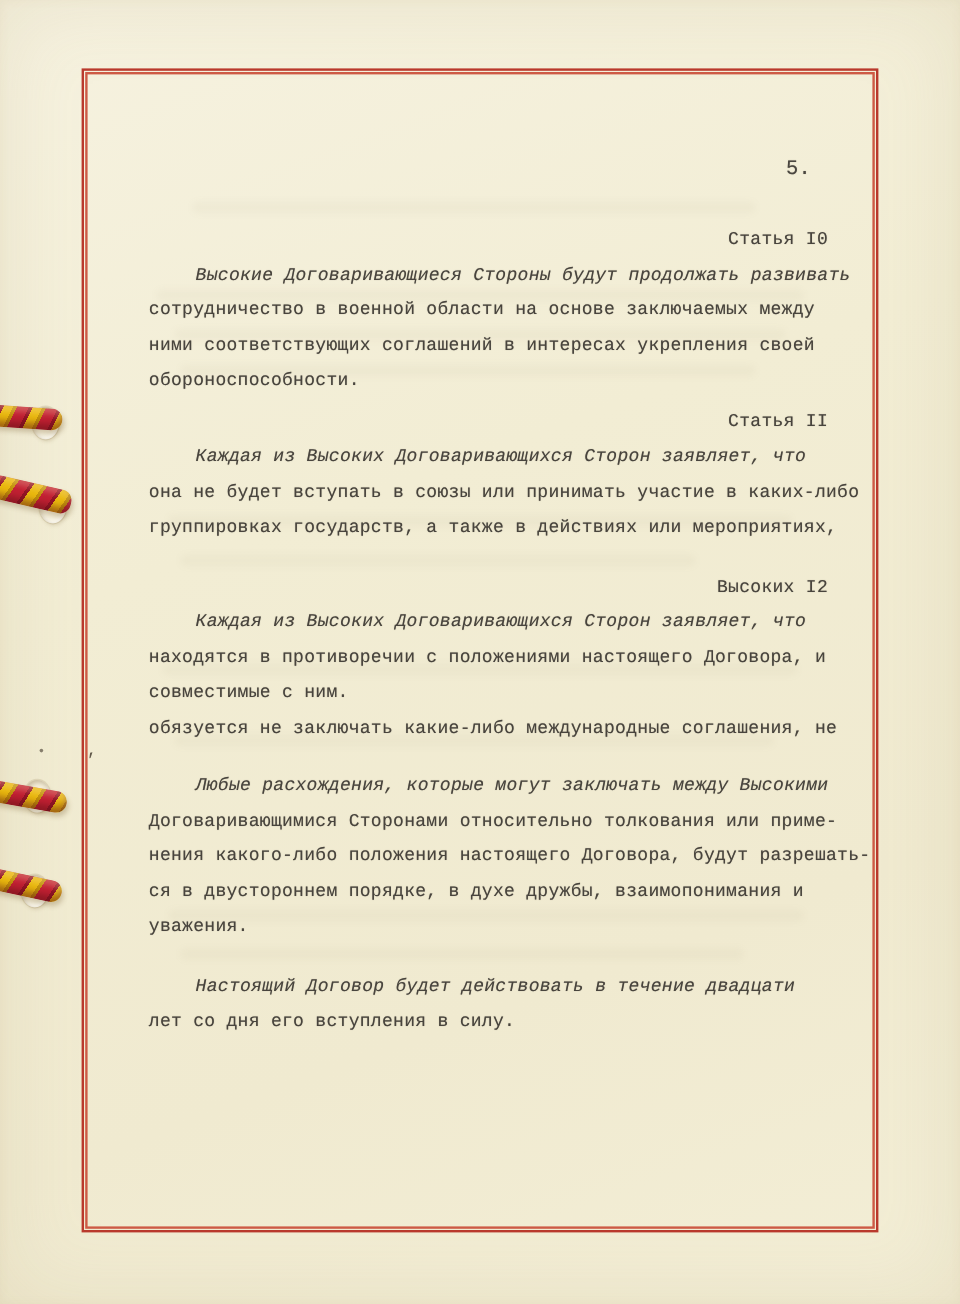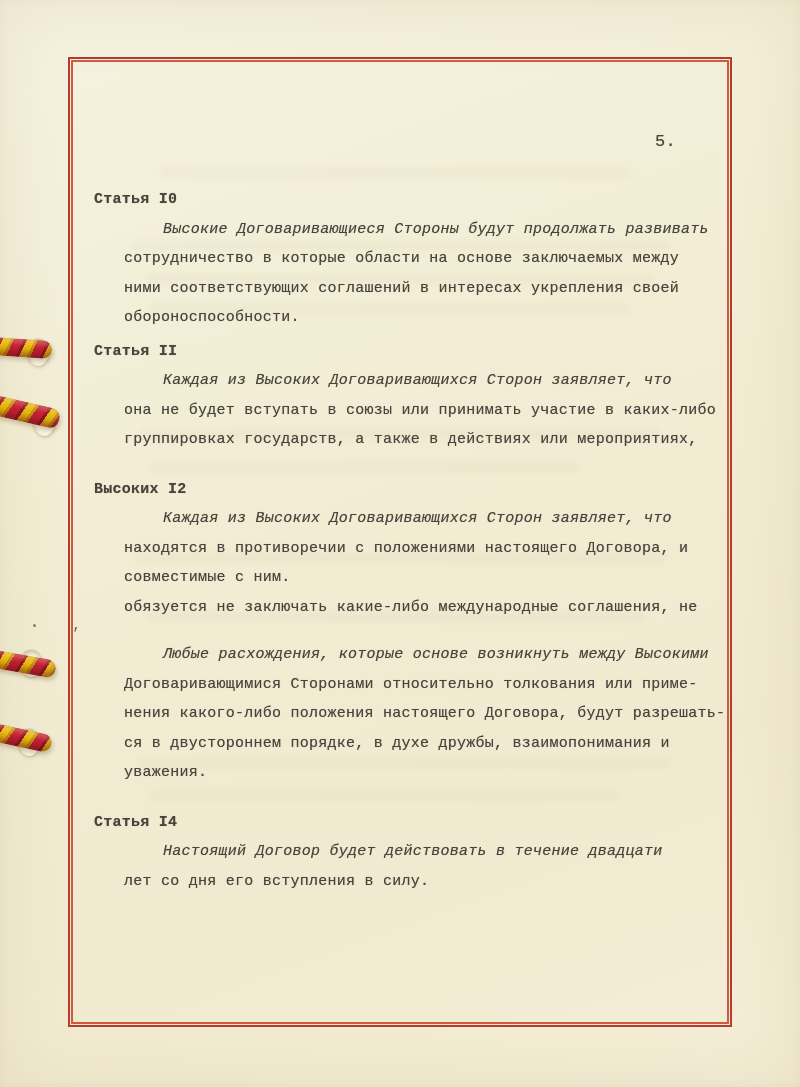--- a/index.html
+++ b/index.html
@@ -40,24 +40,23 @@
     color: #48443d;
     font-size: 15px; letter-spacing: 0.25px; line-height: 29.5px;
     text-shadow: 0 0 0.7px rgba(70,64,56,0.5);
   }
   .section { margin: 0; }
   .section:nth-child(2) { margin-top: 4px; }
   .section:nth-child(3) { margin-top: 20px; }
   .section:nth-child(4) { margin-top: 18px; }
   .section:nth-child(5) { margin-top: 20px; }
   .heading {
-    text-align: left;
+    text-align: right;
     position: relative; left: -30px;
     white-space: nowrap;
-    font-weight: bold;
   }
   .line { white-space: nowrap; }
   .line.indent { padding-left: 39px; font-style: italic; }
   
   .hole {
     position: absolute; width: 22px; height: 27px; border-radius: 50%;
     background: #f7f2de;
     box-shadow:
       inset 1px 2px 4px rgba(140,118,75,0.45),
       inset -1px -2px 3px rgba(255,255,255,0.65),
@@ -125,21 +124,21 @@
 <span class="pencil-mark">’</span>
 <span class="speck"></span>
 
 <div class="page-number">5.</div>
 
 <div class="content" id="sections">
   <div class="section">
     <div class="heading">Статья I0</div>
     <div class="lines">
         <div class="line indent">Высокие Договаривающиеся Стороны будут продолжать развивать</div>
-        <div class="line">сотрудничество в которые области на основе заключаемых между</div>
+        <div class="line">сотрудничество в военной области на основе заключаемых между</div>
         <div class="line">ними соответствующих соглашений в интересах укрепления своей</div>
         <div class="line">обороноспособности.</div>
       </div>
   </div>
 
   <div class="section">
     <div class="heading">Статья II</div>
     <div class="lines">
         <div class="line indent">Каждая из Высоких Договаривающихся Сторон заявляет, что</div>
         <div class="line">она не будет вступать в союзы или принимать участие в каких-либо</div>
@@ -152,28 +151,27 @@
     <div class="lines">
         <div class="line indent">Каждая из Высоких Договаривающихся Сторон заявляет, что</div>
         <div class="line">находятся в противоречии с положениями настоящего Договора, и</div>
         <div class="line">совместимые с ним.</div>
         <div class="line">обязуется не заключать какие-либо международные соглашения, не</div>
       </div>
   </div>
 
   <div class="section">
     <div class="lines">
-        <div class="line indent">Любые расхождения, которые основе возникнуть между Высокими</div>
+        <div class="line indent">Любые расхождения, которые могут заключать между Высокими</div>
         <div class="line">Договаривающимися Сторонами относительно толкования или приме-</div>
         <div class="line">нения какого-либо положения настоящего Договора, будут разрешать-</div>
         <div class="line">ся в двустороннем порядке, в духе дружбы, взаимопонимания и</div>
         <div class="line">уважения.</div>
       </div>
   </div>
 
   <div class="section">
-    <div class="heading">Статья I4</div>
     <div class="lines">
         <div class="line indent">Настоящий Договор будет действовать в течение двадцати</div>
         <div class="line">лет со дня его вступления в силу.</div>
       </div>
   </div>
 </div>
 
 </body></html>

